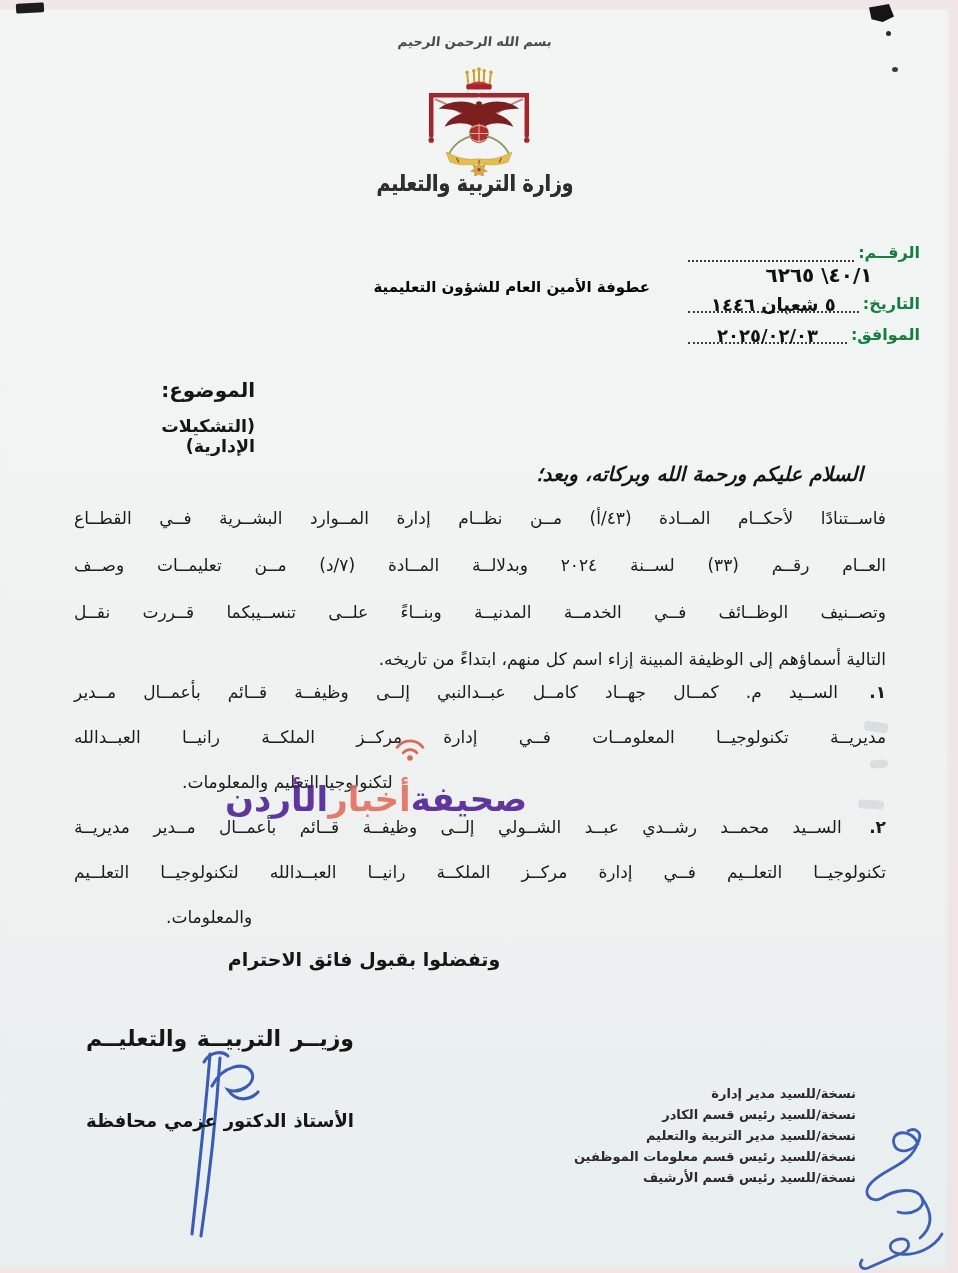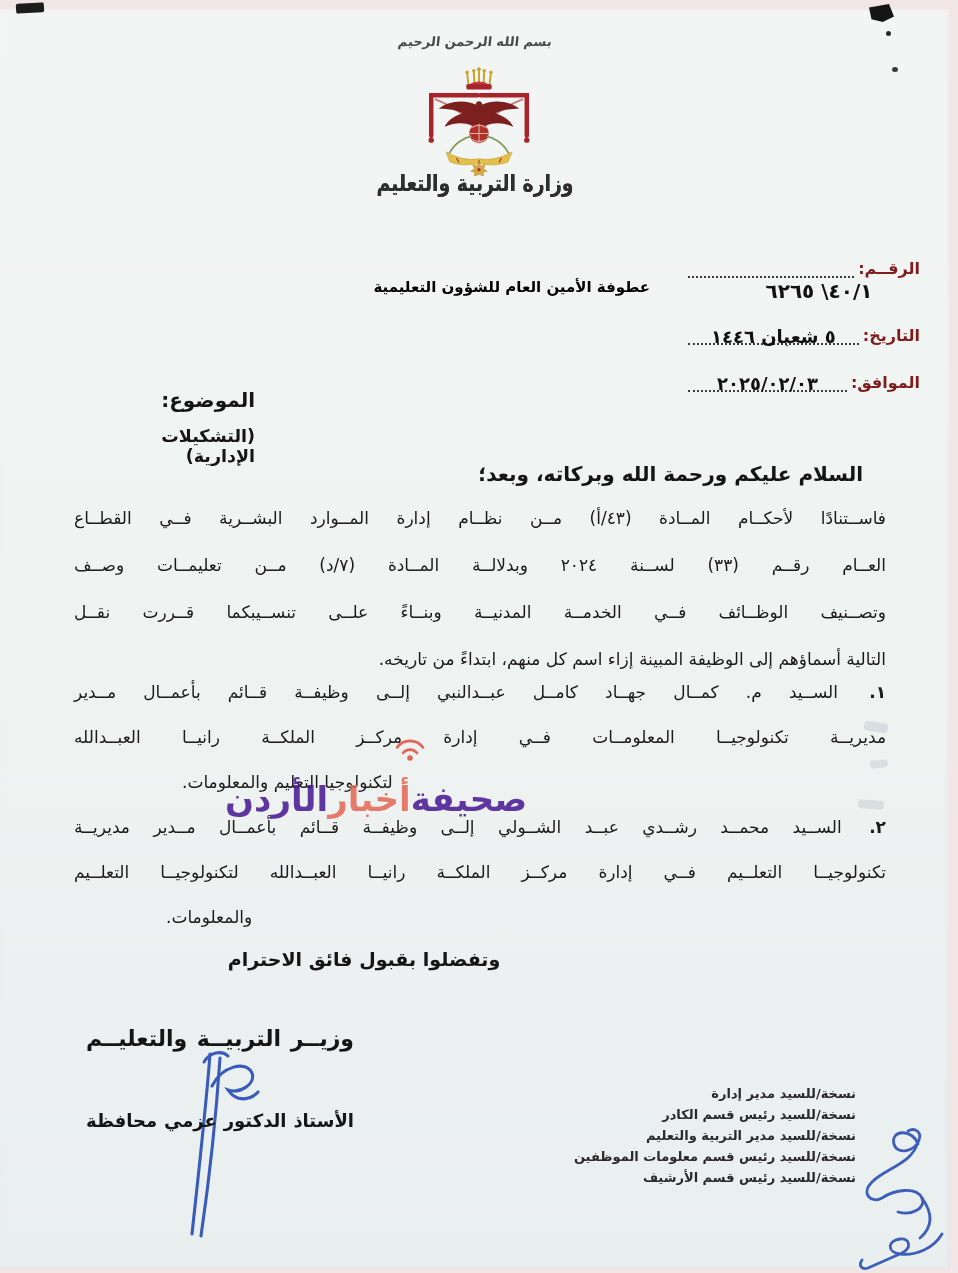--- a/index.html
+++ b/index.html
@@ -12,35 +12,35 @@
   .basmala{position:absolute;top:34px;left:0;right:8px;text-align:center;
            font-size:13px;font-weight:bold;color:#4a4a4a;transform:skewX(-6deg);
            letter-spacing:0.5px;}
   .crest{position:absolute;top:64px;left:404px;width:150px;height:112px;}
   .ministry{position:absolute;top:170px;left:0;right:8px;text-align:center;
             font-size:23px;font-weight:bold;color:#2e2e2e;letter-spacing:-1px;
             transform:scaleX(0.82);text-shadow:0 0 0.6px #2e2e2e;}
   
   .ref{position:absolute;top:240px;right:38px;width:232px;direction:rtl;}
   .ref-row{display:flex;align-items:flex-end;direction:rtl;}
-  .ref-label{font-size:16px;font-weight:bold;color:#7f1d1d;white-space:nowrap;padding-left:4px;}
-  .ref-line{flex:1;border-bottom:2px dotted #3c3c3c;text-align:center;min-height:20px;margin-top:16px;}
+  .ref-label{font-size:16px;font-weight:bold;color:#15803d;white-space:nowrap;padding-left:4px;}
+  .ref-line{flex:1;border-bottom:2px dotted #3c3c3c;text-align:center;min-height:20px;}
   .ref-val{font-size:18px;font-weight:bold;color:#111;position:relative;top:4px;padding:0 2px;}
   .ltr{direction:ltr;unicode-bidi:bidi-override;}
   .ref-num-below{font-size:20px;font-weight:bold;color:#111;text-align:center;
                  padding-left:30px;margin-top:1px;letter-spacing:1px;}
   .ref-row.r2{margin-top:3px;} .ref-row.r3{margin-top:8px;}
   
   .addressees{position:absolute;top:264px;right:308px;direction:rtl;text-align:left;
               font-size:15px;font-weight:bold;color:#000000;line-height:47px;}
-  .subject{position:absolute;top:388px;left:90px;width:165px;direction:rtl;text-align:right;}
+  .subject{position:absolute;top:378px;left:90px;width:165px;direction:rtl;text-align:right;}
   .subject-label{font-size:20px;font-weight:bold;color:#151515;}
   .subject-value{font-size:17.5px;font-weight:bold;color:#151515;margin-top:14px;}
   .salutation{position:absolute;top:462px;right:95px;direction:rtl;
-              font-size:20px;font-weight:bold;color:#151515;}
+              font-size:20px;font-weight:bold;color:#151515;font-style:italic;}
   
   .paragraph{position:absolute;top:495px;left:74px;right:72px;direction:rtl;
              font-size:17px;color:#1b1b1b;}
   .paragraph .line,.items .line{line-height:47px;text-align:justify;text-align-last:justify;}
   .items .line{line-height:45px;}
   .paragraph .line-last{text-align:left;text-align-last:right;}
   .items{position:absolute;top:670px;left:74px;right:72px;direction:rtl;
          font-size:17px;color:#1b1b1b;}
   .num{font-weight:bold;padding-left:4px;}
   .item1-last{text-align:left;text-align-last:left;margin-left:108px;line-height:45px;}

